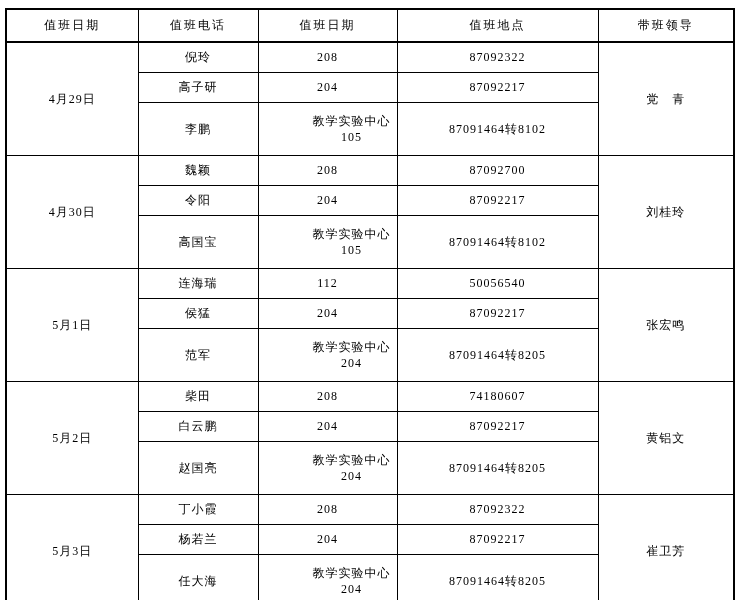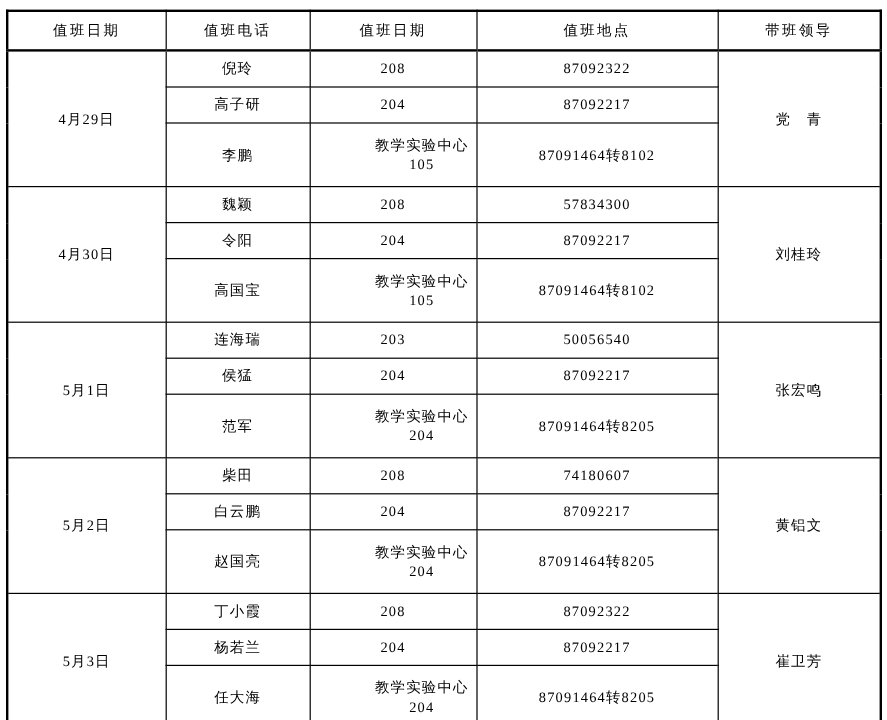--- a/index.html
+++ b/index.html
@@ -92,38 +92,38 @@
       <tr class="row-tall">
         <td>李鹏</td>
         <td class="loc-tall"><span class="loc-wrap">教学实验中心105</span></td>
         <td>87091464转8102</td>
       </tr>
 
       <tr class="row-short">
         <td class="date-cell" rowspan="3">4月30日</td>
         <td>魏颖</td>
         <td>208</td>
-        <td>57834300</td>
+        <td>87092700</td>
         <td class="leader-cell" rowspan="3">刘桂玲</td>
       </tr>
       <tr class="row-short">
         <td>令阳</td>
         <td>204</td>
         <td>87092217</td>
       </tr>
       <tr class="row-tall">
         <td>高国宝</td>
         <td class="loc-tall"><span class="loc-wrap">教学实验中心105</span></td>
         <td>87091464转8102</td>
       </tr>
 
       <tr class="row-short">
         <td class="date-cell" rowspan="3">5月1日</td>
         <td>连海瑞</td>
-        <td>203</td>
+        <td>112</td>
         <td>50056540</td>
         <td class="leader-cell" rowspan="3">张宏鸣</td>
       </tr>
       <tr class="row-short">
         <td>侯猛</td>
         <td>204</td>
         <td>87092217</td>
       </tr>
       <tr class="row-tall">
         <td>范军</td>

